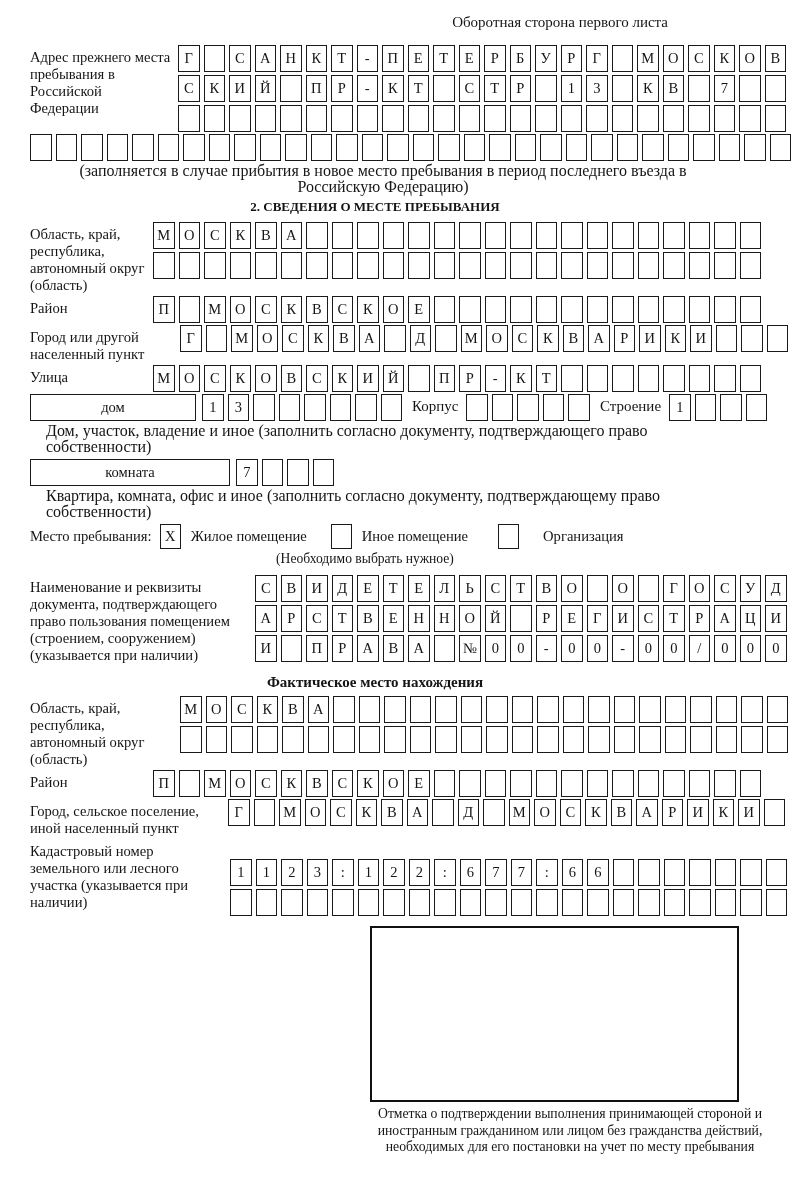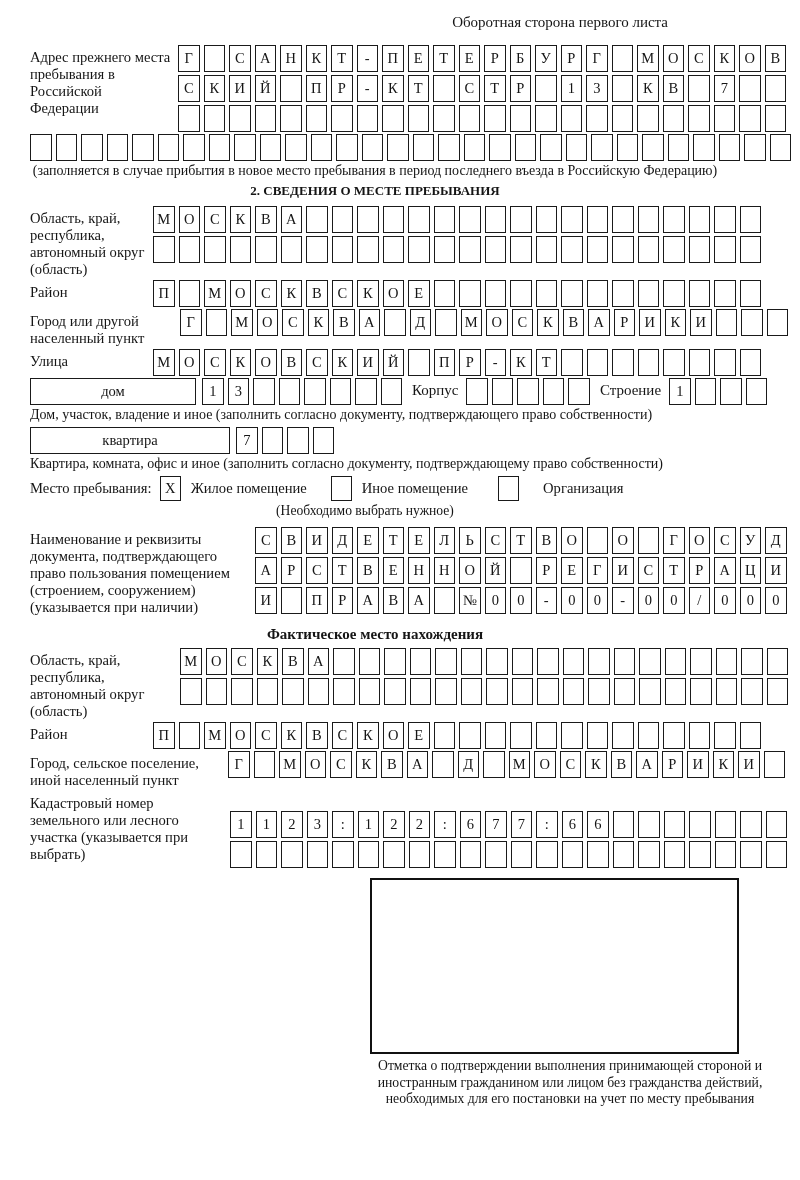--- a/index.html
+++ b/index.html
@@ -6,21 +6,21 @@
   body{width:800px;height:1180px;color:#151515;font-family:"Liberation Serif","DejaVu Serif",serif;overflow:hidden;}
   .page{padding:14px 8px 0 30px;box-sizing:border-box;width:728px;}
   .header-note{text-align:right;padding-right:52px;font-size:15px;margin-bottom:14px;}
   .group{display:flex;align-items:flex-start;margin-bottom:2px;}
   .label{flex:none;font-size:14.6px;line-height:17px;padding-top:4px;padding-right:6px;box-sizing:border-box;}
   .w148{width:148px;}.w123{width:123px;}.w150{width:150px;}.w198{width:198px;}.w200{width:200px;}.w225{width:225px;}
   .rows-col{display:flex;flex-direction:column;gap:3px;}
   .boxrow{display:flex;gap:4px;}
   .cbox{box-sizing:border-box;width:21.5px;height:27px;border:1.7px solid #1a1a1a;display:flex;align-items:center;justify-content:center;font-size:14.5px;flex:none;background:#fff;}
   .fullrow{margin-bottom:2px;}
-  .caption{font-size:14px;line-height:16px;margin:2px 0 4px 0;}
+  .caption{font-size:16px;line-height:16px;margin:2px 0 4px 16px;}
   .center{text-align:center;}
   .sec-title{font-weight:bold;font-size:13px;text-align:center;margin:4px 0 7px 0;}
   .widebox{box-sizing:border-box;border:1.7px solid #1a1a1a;height:27px;display:flex;align-items:center;justify-content:center;font-size:14.6px;flex:none;}
   .dombox{width:166px;}
   .kvbox{width:200px;}
   .inline-lbl{font-size:15px;padding:4px 8px 0 10px;flex:none;}
   .mesto{display:flex;align-items:center;font-size:14.6px;margin-top:4px;}
   .chk{width:21px;height:25px;margin:0 10px 0 8px;}
   .mesto-note{margin-left:110px;width:450px;text-align:center;font-size:13.6px;margin-top:2px;margin-bottom:8px;}
   .fakt-title{font-weight:bold;font-size:15px;text-align:center;margin:10px 0 5px 0;}
@@ -329,21 +329,21 @@
     <div class="boxrow">
         <span class="cbox">1</span>
         <span class="cbox"></span>
         <span class="cbox"></span>
         <span class="cbox"></span>
       </div>
   </div>
   <div class="caption">Дом, участок, владение и иное (заполнить согласно документу, подтверждающего право собственности)</div>
 
   <div class="group">
-    <div class="widebox kvbox">квартира</div>
+    <div class="widebox kvbox">комната</div>
     <div class="boxrow" style="margin-left:6px;">
         <span class="cbox">7</span>
         <span class="cbox"></span>
         <span class="cbox"></span>
         <span class="cbox"></span>
       </div>
   </div>
   <div class="caption">Квартира, комната, офис и иное (заполнить согласно документу, подтверждающему право собственности)</div>
 
   <div class="mesto">
@@ -544,21 +544,21 @@
         <span class="cbox">А</span>
         <span class="cbox">Р</span>
         <span class="cbox">И</span>
         <span class="cbox">К</span>
         <span class="cbox">И</span>
         <span class="cbox"></span>
       </div>
   </div>
 
   <div class="group">
-    <div class="label w200">Кадастровый номер земельного или лесного участка (указывается при выбрать)</div>
+    <div class="label w200">Кадастровый номер земельного или лесного участка (указывается при наличии)</div>
     <div class="rows-col mt20">
       <div class="boxrow">
           <span class="cbox">1</span>
           <span class="cbox">1</span>
           <span class="cbox">2</span>
           <span class="cbox">3</span>
           <span class="cbox">:</span>
           <span class="cbox">1</span>
           <span class="cbox">2</span>
           <span class="cbox">2</span>

